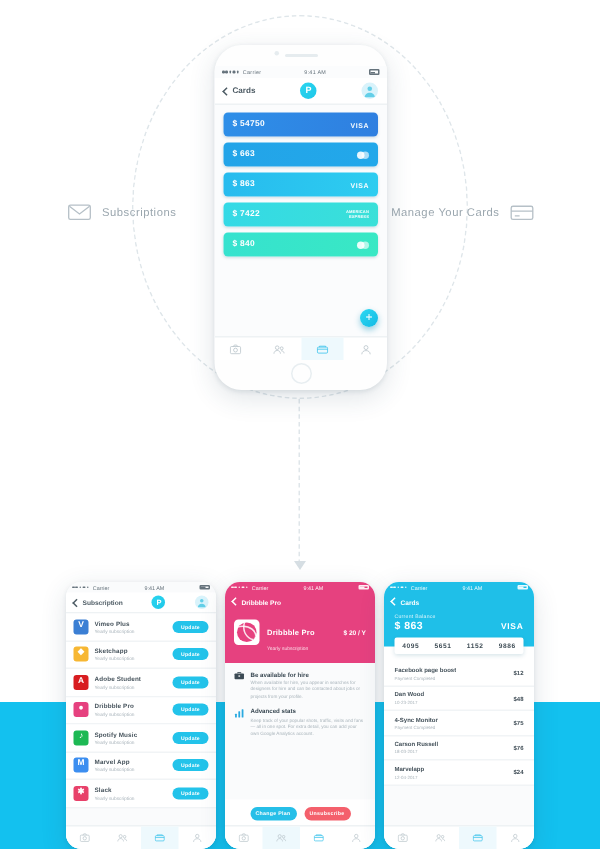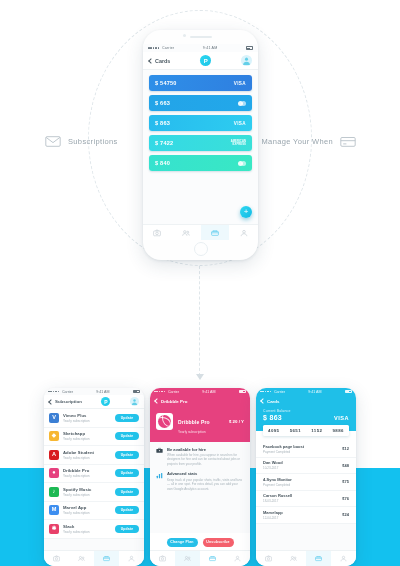--- a/index.html
+++ b/index.html
@@ -237,21 +237,21 @@
   <span class="cap-ic">
     <svg viewBox="0 0 20 16" fill="none" stroke="currentColor" stroke-width="1.1">
       <rect x="1" y="2" width="18" height="12" rx="1.5"></rect>
       <path d="M1.6 3 10 9.4 18.4 3"></path>
     </svg>
   </span>
   <span>Subscriptions</span>
 </div>
 
 <div class="caption right">
-  <span>Manage Your When</span>
+  <span>Manage Your Cards</span>
   <span class="cap-ic">
     <svg viewBox="0 0 20 16" fill="none" stroke="currentColor" stroke-width="1.1">
       <rect x="1" y="3" width="18" height="11" rx="1.5"></rect>
       <path d="M1 7h18"></path>
         <path d="M4 11h4"></path>
     </svg>
   </span>
 </div>
 
 <div class="phone hero">

